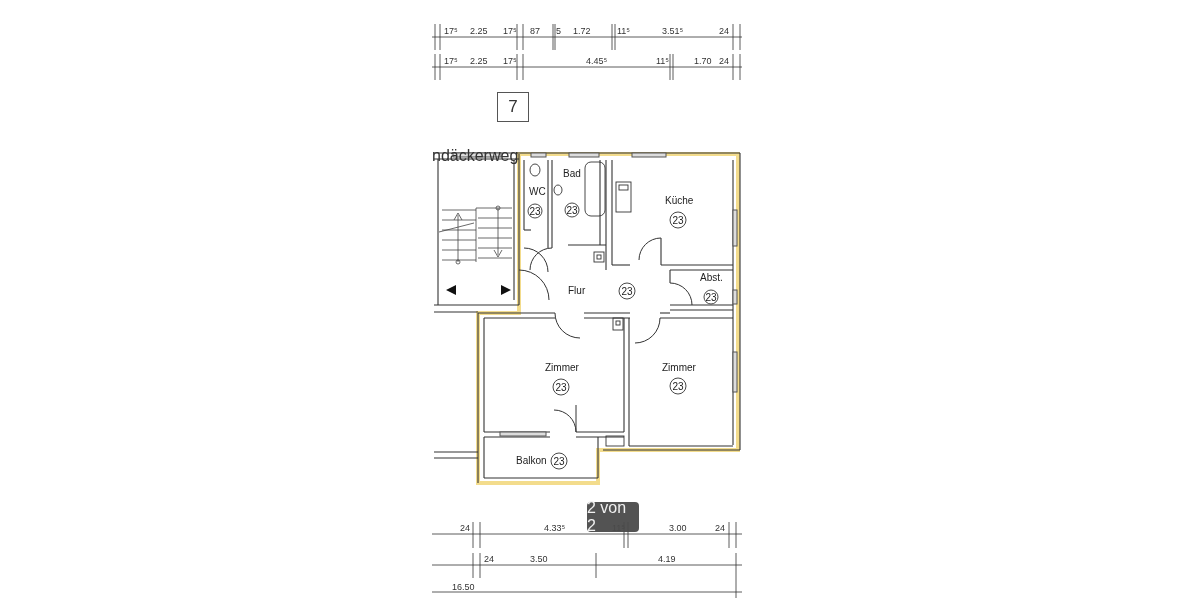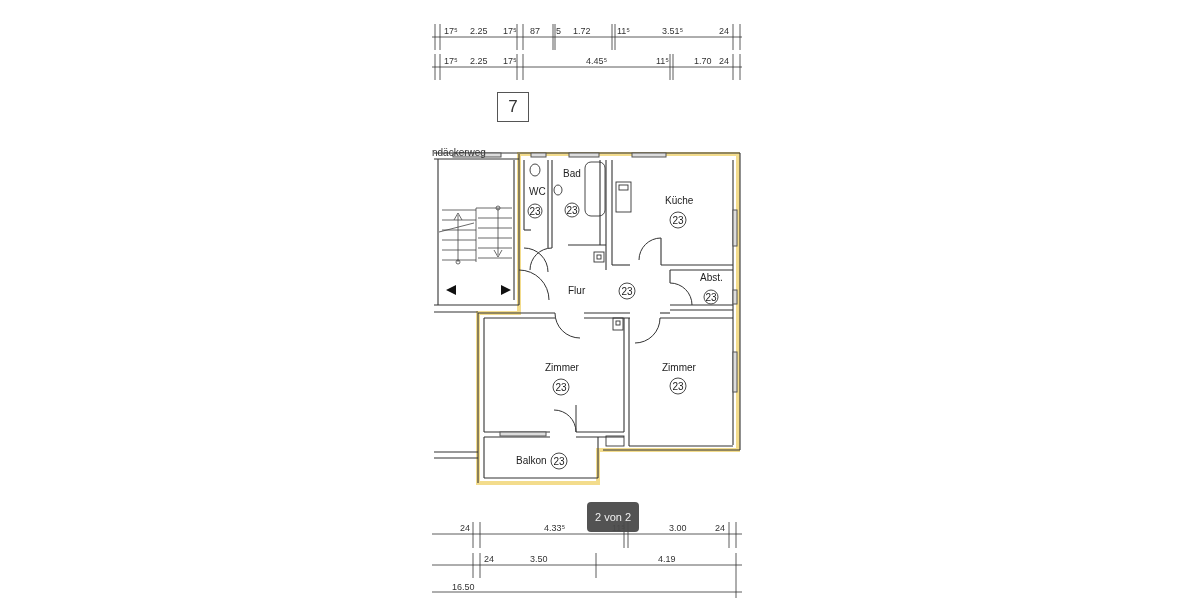--- a/index.html
+++ b/index.html
@@ -2,25 +2,25 @@
 <html><head>
   <meta charset="utf-8">
   <style>
     html, body { margin:0; padding:0; }
     body { width:1200px; height:600px; background:#ffffff; position:relative; overflow:hidden;
            font-family:"Liberation Sans", sans-serif; }
     #plan { position:absolute; left:0; top:0; width:1200px; height:600px; }
     .dim-text { font-family:"Liberation Sans", sans-serif; font-size:9px; fill:#333; }
     .room-label { font-family:"Liberation Sans", sans-serif; font-size:10px; fill:#222; }
     .room-num { font-family:"Liberation Sans", sans-serif; font-size:10px; fill:#222; }
-    .street-label { position:absolute; left:432px; top:99px; font-size:10px; color:#333;margin-top:48px; }
+    .street-label { position:absolute; left:432px; top:99px; font-size:16px; color:#333;margin-top:48px; }
     .house-box { position:absolute; left:497px; top:92px; width:30px; height:28px; border:1px solid #555;
                  display:flex; align-items:center; justify-content:center; font-size:17px; color:#333; background:#fff;}
     .page-badge { position:absolute; left:587px; top:502px; width:52px; height:30px; background:#4a4a4a;
-                  border-radius:4px; color:#f0f0f0; font-size:11px; display:flex; align-items:center;
+                  border-radius:4px; color:#f0f0f0; font-size:16px; display:flex; align-items:center;
                   justify-content:center; opacity:0.95; }
   </style>
 </head>
 <body>
 
 <svg id="plan" viewBox="0 0 1200 600" xmlns="http://www.w3.org/2000/svg">
 
   <g stroke="#333" stroke-width="0.8" fill="none">
     <line x1="432" y1="37" x2="742" y2="37"></line>
     <line x1="432" y1="67" x2="742" y2="67"></line>

